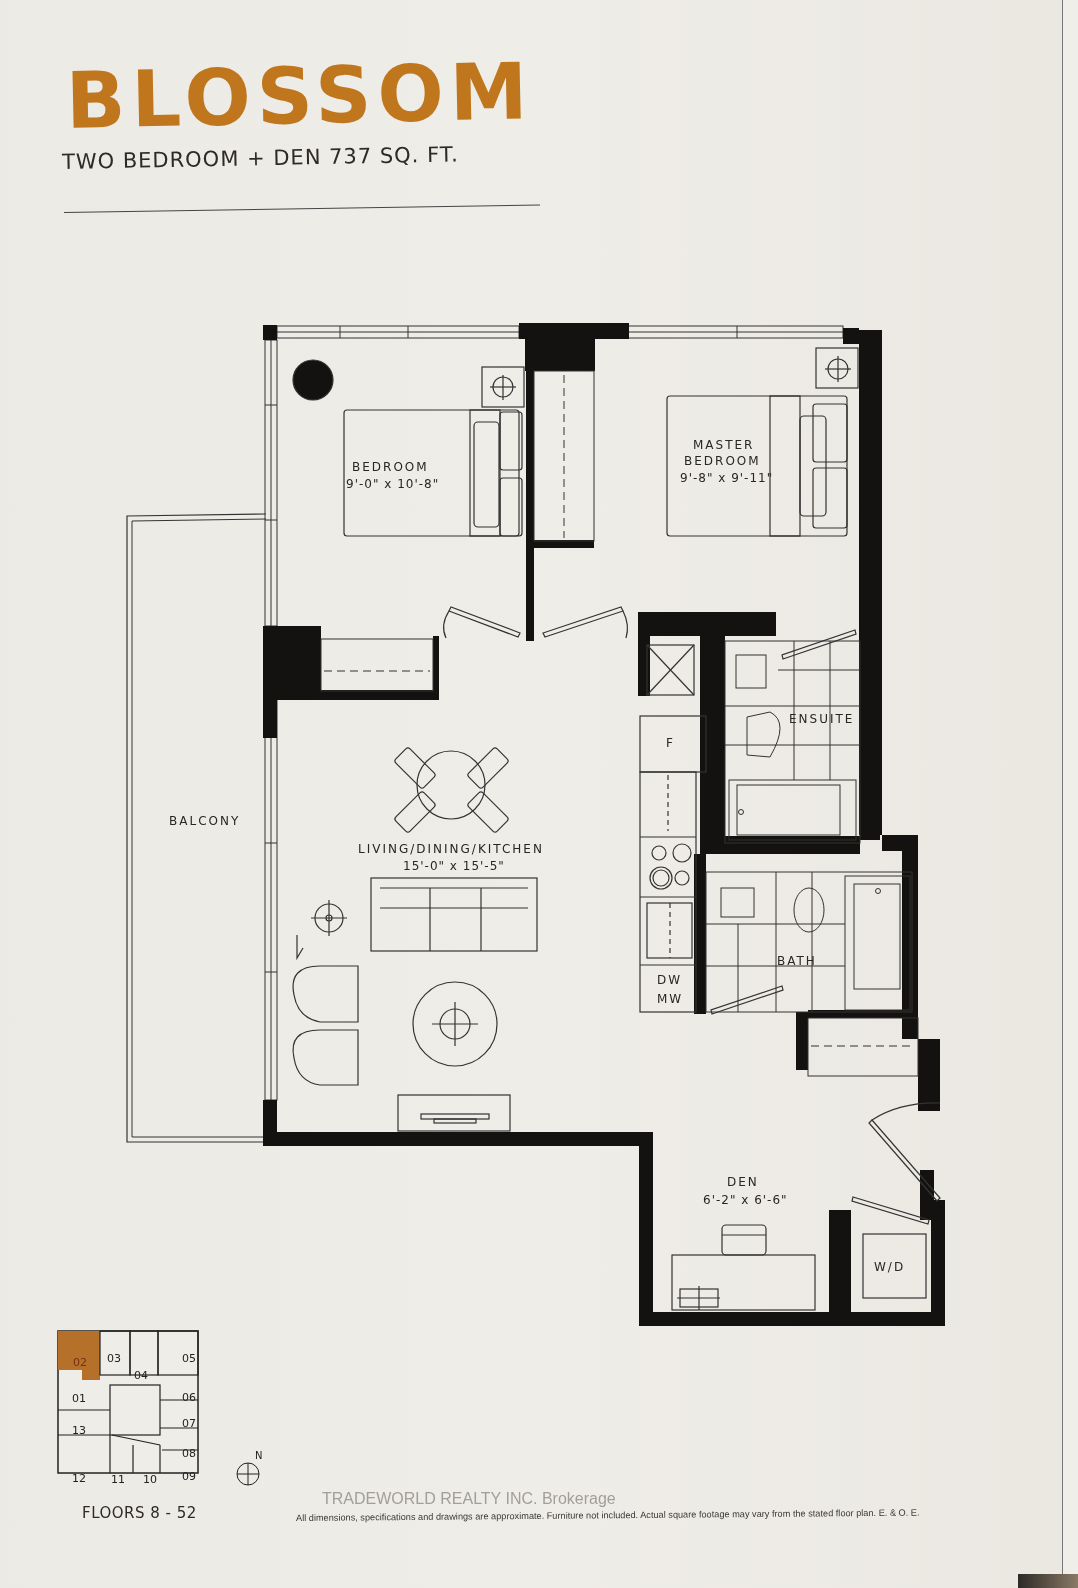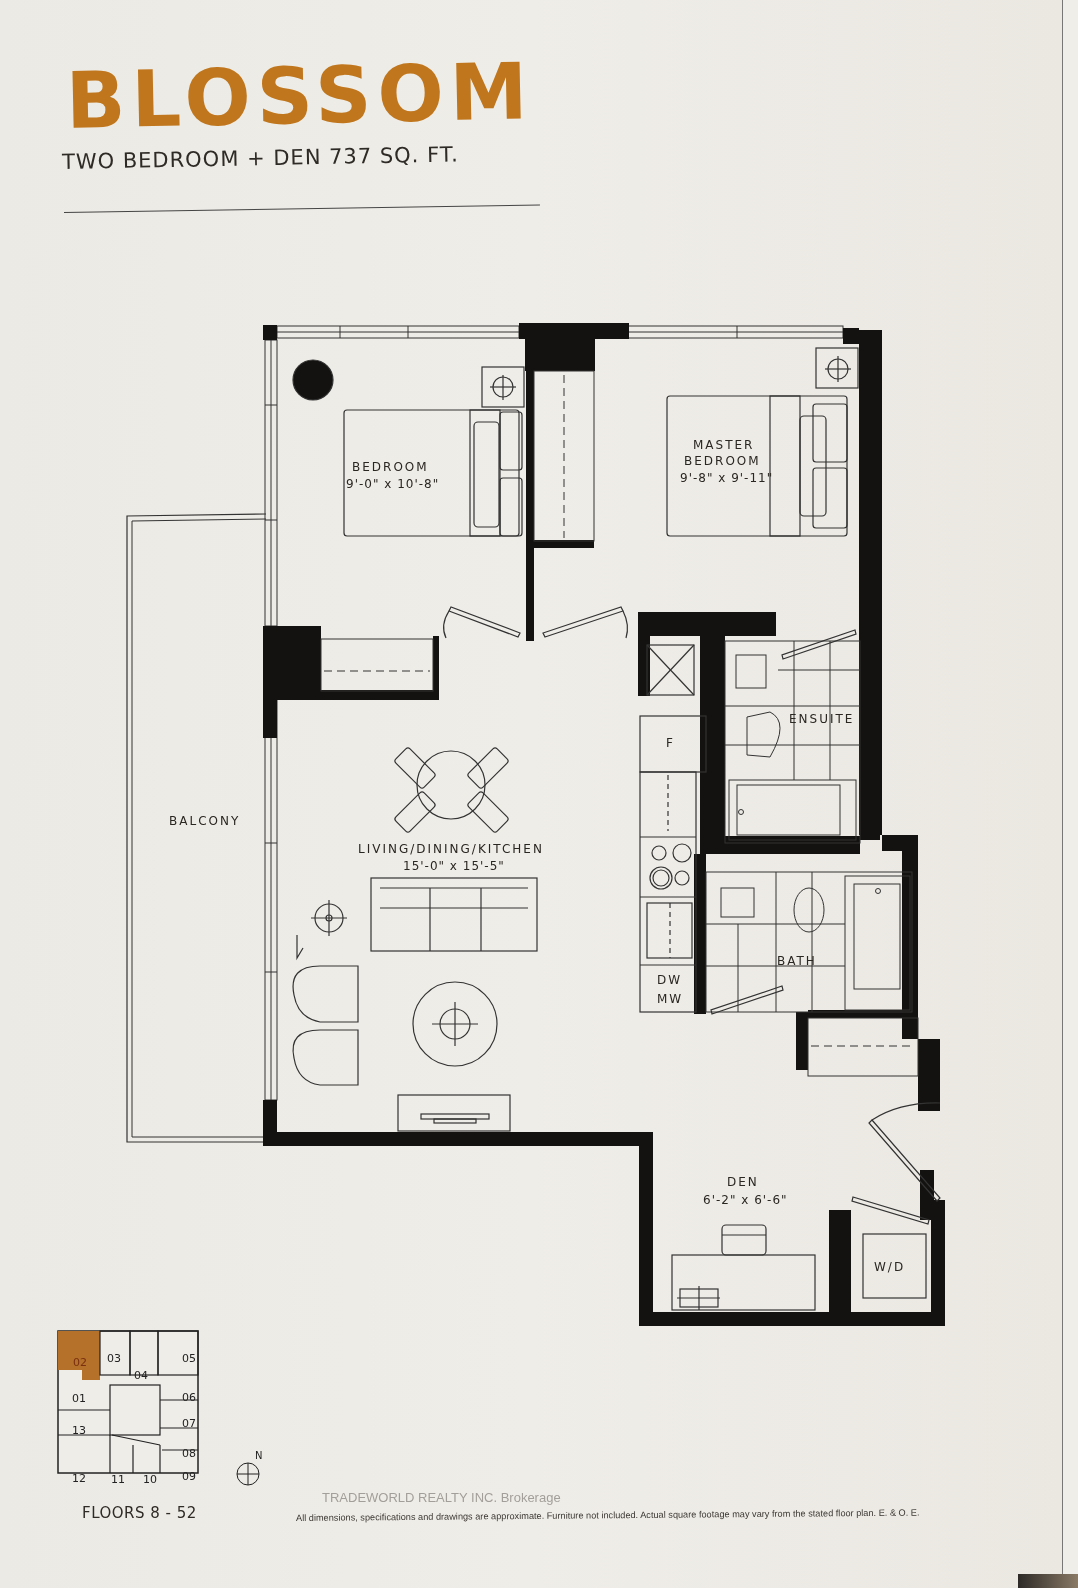--- a/index.html
+++ b/index.html
@@ -30,21 +30,21 @@
     position:absolute; left:64px; top:212px; width:476px; height:1px; background:#444;
     transform:rotate(-0.9deg); transform-origin:left center;
   }
   svg.plan { position:absolute; left:0; top:0; }
   .lbl { font-family:"DejaVu Sans", sans-serif; font-size:12px; letter-spacing:2px; fill:#2a2622; }
   .dim { font-family:"DejaVu Sans", sans-serif; font-size:12px; letter-spacing:1px; fill:#2a2622; }
   .floors {
     position:absolute; left:82px; top:1504px; font-size:15px; letter-spacing:0.5px; color:#2e2a26;
   }
   .watermark {
-    position:absolute; left:322px; top:1490px; font-size:13px; color:#9a9691; opacity:0.9;
+    position:absolute; left:322px; top:1490px; font-size:16px; color:#9a9691; opacity:0.9;
     font-family:"Liberation Sans", sans-serif;
   }
   .disclaimer {
     position:absolute; left:296px; top:1513px; font-size:9.2px; color:#3a3632;
     font-family:"Liberation Sans", sans-serif;
     transform:rotate(-0.5deg); transform-origin:left center; white-space:nowrap;
   }
 </style>
 </head>
 <body>

